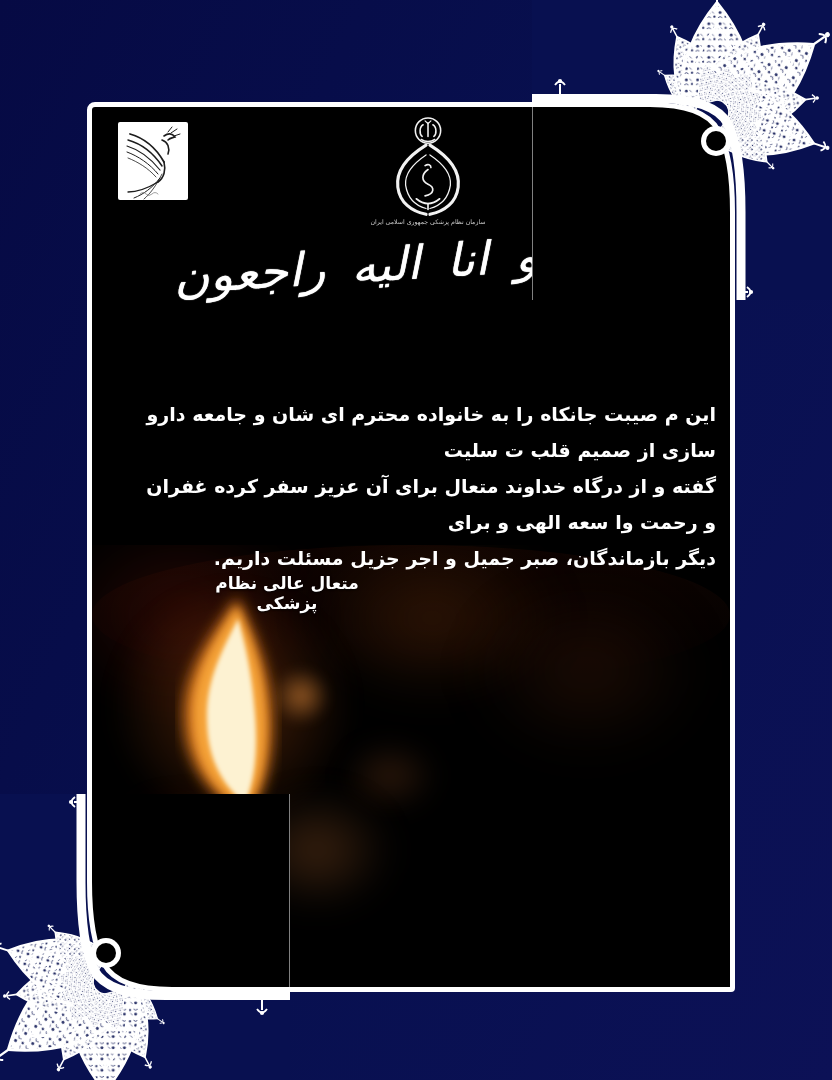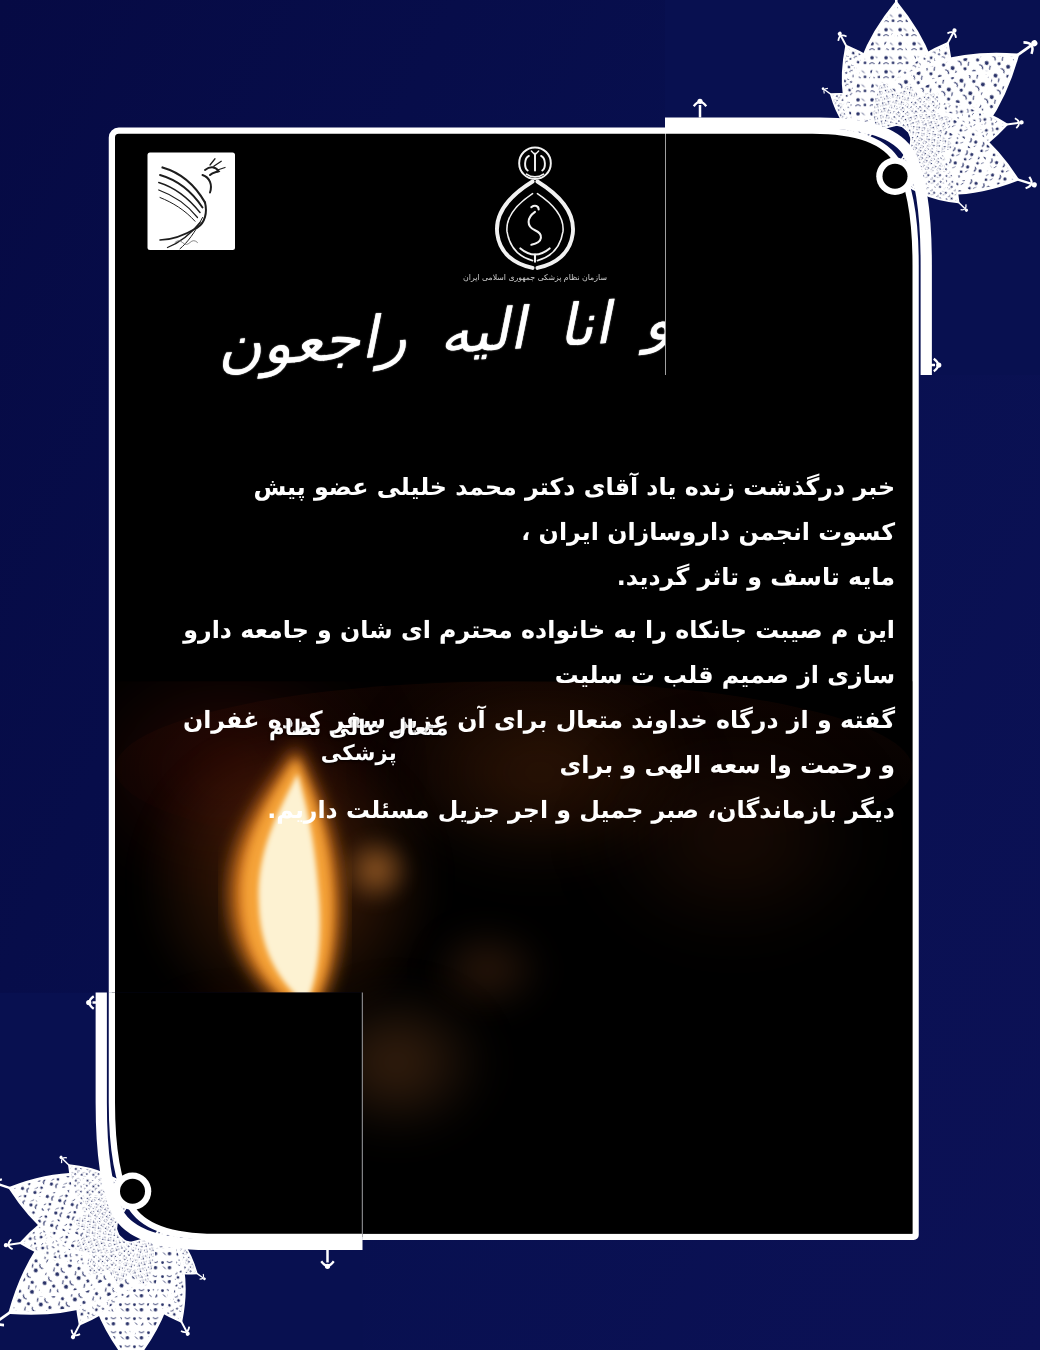--- a/index.html
+++ b/index.html
@@ -34,21 +34,21 @@
     text-shadow:0 0 1px #fff;
     direction:rtl;white-space:nowrap;
   }
   
   .text-block{
     position:absolute;top:265px;right:14px;left:50px;z-index:4;
     direction:rtl;text-align:right;color:#fff;
     font-weight:bold;font-size:19px;line-height:36px;
   }
   .text-block p{margin:0;white-space:pre-line;}
-  .text-block p.condolence{margin-top:6px;}
+  .text-block p.condolence{margin-top:24px;}
   .signature{
     position:absolute;top:466px;left:100px;width:190px;z-index:5;
     direction:rtl;text-align:center;color:#fff;font-weight:bold;font-size:17px;
     text-shadow:0 1px 2px rgba(0,0,0,.8);
   }
   
   .photo{position:absolute;left:0;top:438px;width:638px;height:442px;background:#000;overflow:hidden;z-index:1;}
   .photo .layer{position:absolute;border-radius:50%;}
   .glow-tl   {left:-40px;top:-30px;width:260px;height:200px;background:radial-gradient(closest-side,rgba(88,18,10,.45),rgba(0,0,0,0));filter:blur(22px);}
   .blob1     {left:210px;top:-12px;width:260px;height:170px;background:radial-gradient(closest-side,rgba(100,46,12,.42),rgba(0,0,0,0));filter:blur(20px);}
@@ -126,22 +126,20 @@
             <path d="M63,86 q12,10 24,0" stroke-width="1.7"></path>
             <path d="M75,91 v6" stroke-width="1.7"></path>
           </g>
           <text x="75" y="112" font-size="6.4" fill="#cfcfcf" text-anchor="middle">سازمان نظام پزشکی جمهوری اسلامی ایران</text>
         </svg>
       </div>
 
       <div class="calligraphy">انا لله و انا الیه راجعون</div>
 
       <div class="text-block">
-        <p class="announcement">خبر درگذشت زنده یاد آقای دکتر محمد خلیلی عضو پیش کسوت انجمن داروسازان ایران ،
-مایه تاسف و تاثر گردید.</p>
         <p class="condolence">این م صیبت جانکاه را به خانواده محترم ای شان و جامعه دارو سازی از صمیم قلب ت سلیت
 گفته و از درگاه خداوند متعال برای آن عزیز سفر کرده غفران و رحمت وا سعه الهی و برای
 دیگر بازماندگان، صبر جمیل و اجر جزیل مسئلت داریم.</p>
       </div>
 
       <div class="signature">متعال عالی نظام پزشکی</div>
 
       <div class="photo">
         <div class="layer top-tint"></div>
         <div class="layer glow-tl"></div>

